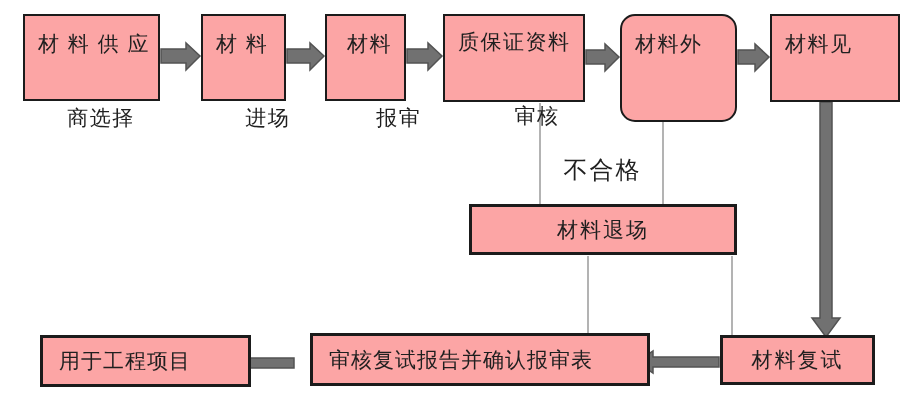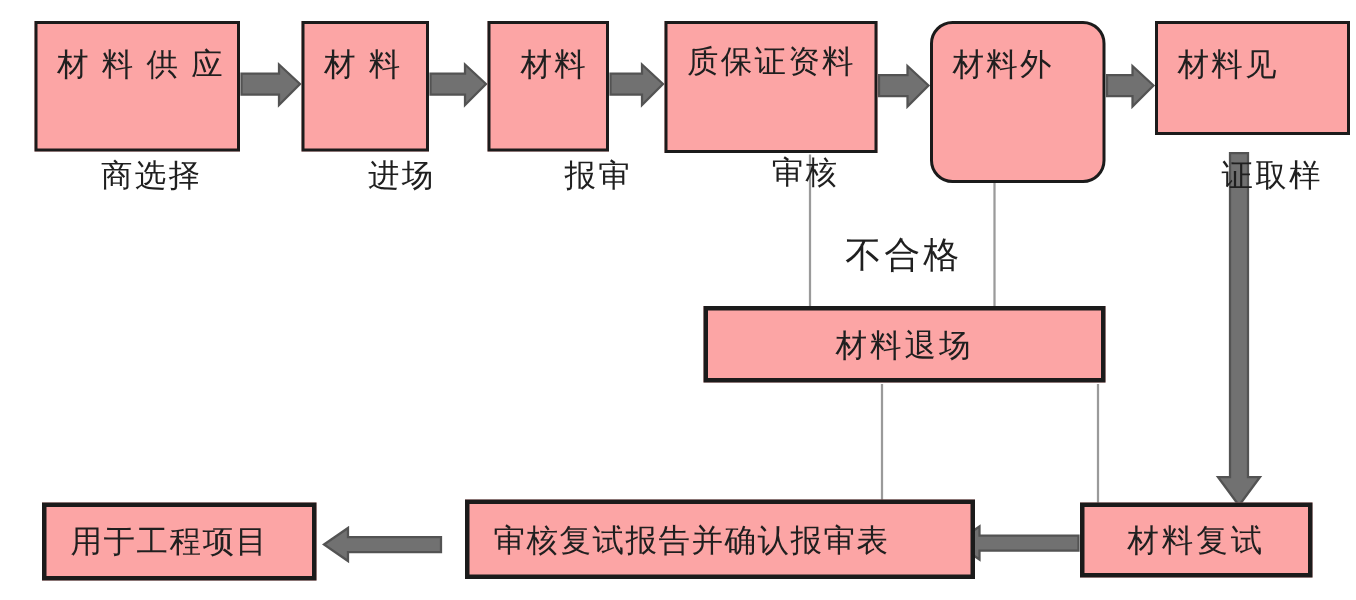--- a/index.html
+++ b/index.html
@@ -20,23 +20,23 @@
     position:absolute;font-size:24px;letter-spacing:2px;color:#1f1f1f;
     text-align:center;
     margin-top:20px;
   }
   
   #b-supplier{left:23px;top:14px;width:137px;height:87px;}
   #b-entry{left:201px;top:14px;width:85px;height:87px;}
   #b-report{left:325px;top:14px;width:81px;height:87px;padding-left:20px;}
   #b-qa{left:443px;top:14px;width:142px;height:88px;font-family:Liberation Mono, monospace;}
   #b-inspect{left:620px;top:14px;width:117px;height:108px;border-radius:15px;}
-  #b-sampling{left:770px;top:14px;width:130px;height:76px;}
+  #b-sampling{left:770px;top:14px;width:130px;height:88px;}
   #b-exit{left:469px;top:204px;width:268px;height:51px;}
-  #b-project{left:28px;top:335px;width:183px;height:52px;text-align:right;}
+  #b-project{left:40px;top:335px;width:211px;height:52px;text-align:right;}
   #b-review{left:295px;top:333px;width:340px;height:53px;margin-left:15px;}
   #b-retest{left:720px;top:335px;width:155px;height:50px;}
   #lbl-unqualified{left:545px;top:134px;width:115px;}
   .arrow{fill:#717171;stroke:#535353;stroke-width:1.5;}
   .thin{stroke:#9a9a9a;stroke-width:1.5;}
 </style>
 </head>
 <body>
 
 <div class="stage">
@@ -69,21 +69,21 @@
   <div class="box twoline" id="b-report"><span>材料</span><br>
     <span>报审</span></div>
 
   <div class="box twoline" id="b-qa"><span>质保证资料</span><br>
     <span>审核</span></div>
 
   <div class="box twoline" id="b-inspect"><span>材料外</span><br>
     </div>
 
   <div class="box twoline" id="b-sampling"><span>材料见</span><br>
-    <span>证取样</span></div>
+    </div>
 
   <div class="floatlabel" id="lbl-unqualified">不合格</div>
 
   <div class="box heavy center1" id="b-exit">材料退场</div>
 
   <div class="box heavy leftpad" id="b-project">用于工程项目</div>
 
   <div class="box heavy leftpad" id="b-review">审核复试报告并确认报审表</div>
 
   <div class="box heavy center1" id="b-retest">材料复试</div>

